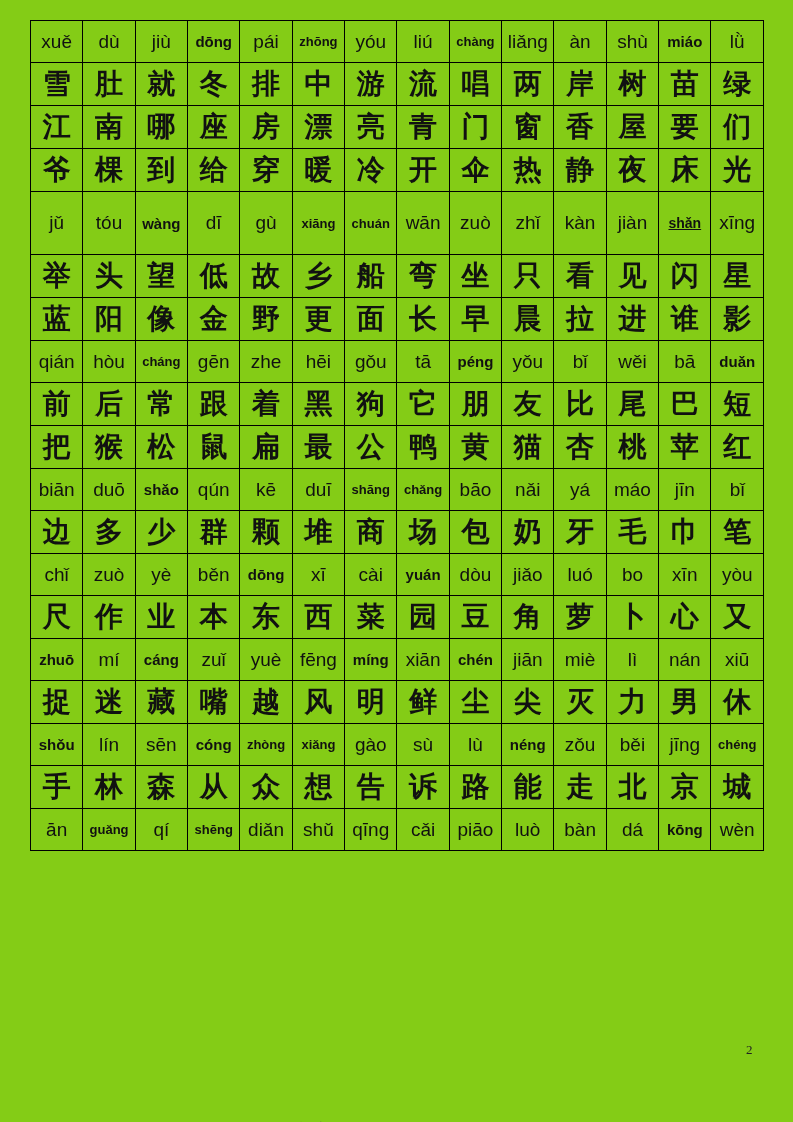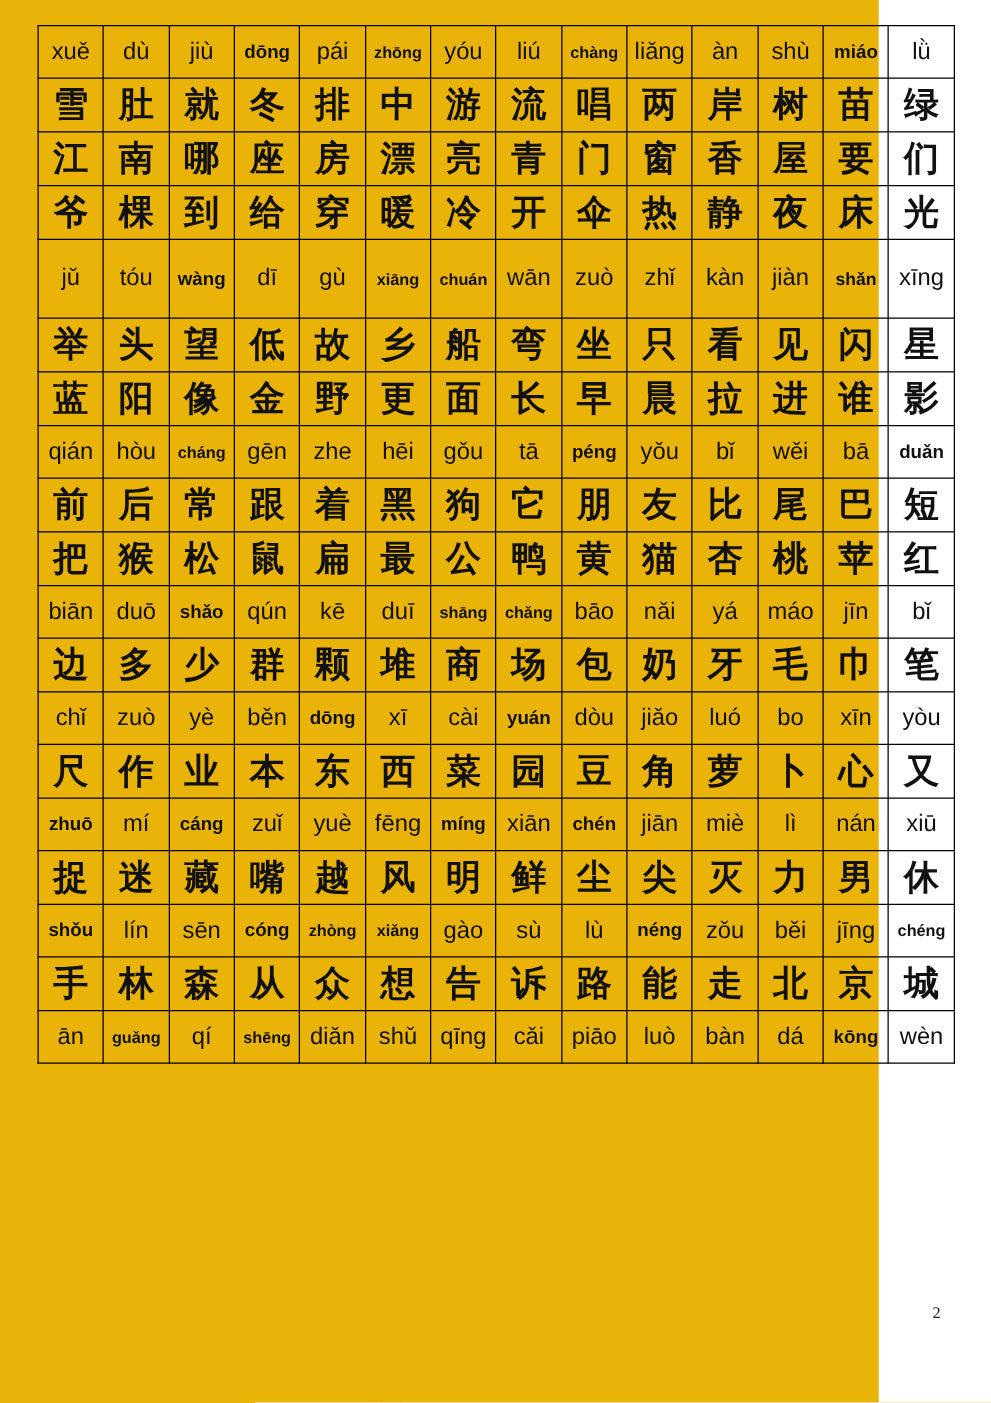--- a/index.html
+++ b/index.html
@@ -1,31 +1,31 @@
 <!DOCTYPE html>
 <html><head>
 <meta charset="utf-8">
 <style>
   html, body { margin: 0; padding: 0; background: #ffffff; }
   body { width: 793px; height: 1122px; position: relative; overflow: hidden; }
-  .page { position: absolute; left: 0; top: 0; width: 703px; height: 1122px; background: #eab308; }
+  .page { position: absolute; left: 0; top: 0; width: 793px; height: 1122px; background: #84cc16; }
   table.grid {
     position: absolute; left: 30px; top: 20px; width: 734px;
     border-collapse: collapse; table-layout: fixed;
   }
   table.grid td {
     border: 1px solid #000; text-align: center; vertical-align: middle;
     padding: 0; overflow: hidden; color: #111;
   }
   tr.py td { height: 41px; font-family: "Liberation Sans", sans-serif; font-size: 19px; }
   tr.py.tall td { height: 62px; }
   tr.hz td { height: 42px; font-family: "DejaVu Serif", serif; font-size: 28px; font-weight: bold; }
   td.sm { font-size: 13px !important; font-weight: bold; }
   td.md { font-size: 15px !important; font-weight: bold; }
-  td.wrap { line-height: 20px; font-size: 14px !important; font-weight: bold; }
+  td.wrap { line-height: 20px; font-size: 14px !important; font-weight: bold; text-decoration: underline; }
   .pagenum { position: absolute; left: 746px; top: 1042px; font-family: "Liberation Serif", serif; font-size: 13px; color: #222; }
   .footer { position: absolute; left: 0; width: 793px; top: 1120px; text-align: center;
             font-family: "DejaVu Sans", sans-serif; font-size: 15px; color: #555; }
 </style>
 </head>
 <body>
 
 <div class="page">
   <table class="grid">
     <tbody id="grid-body">

